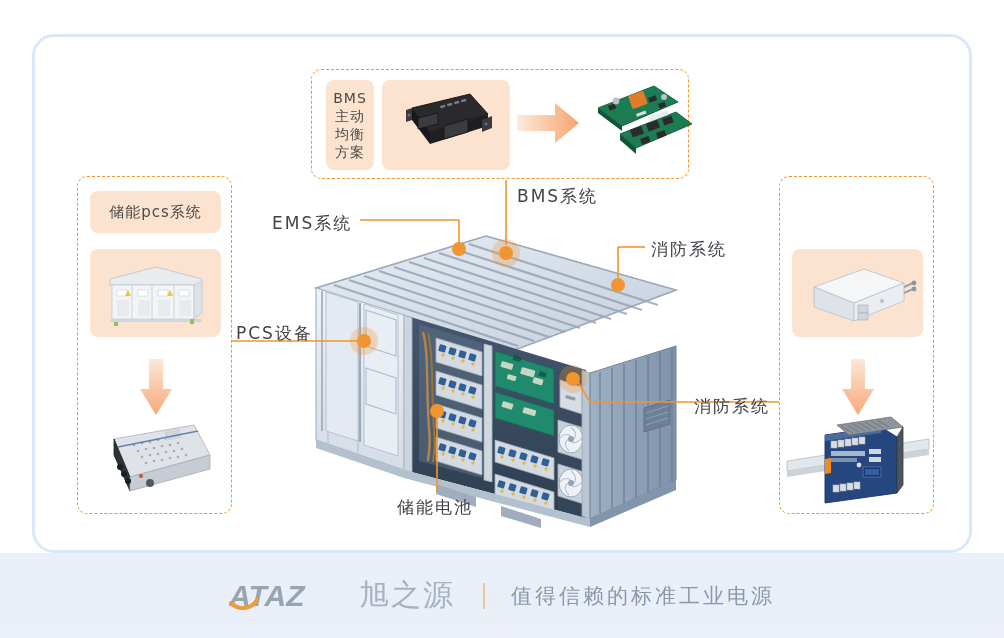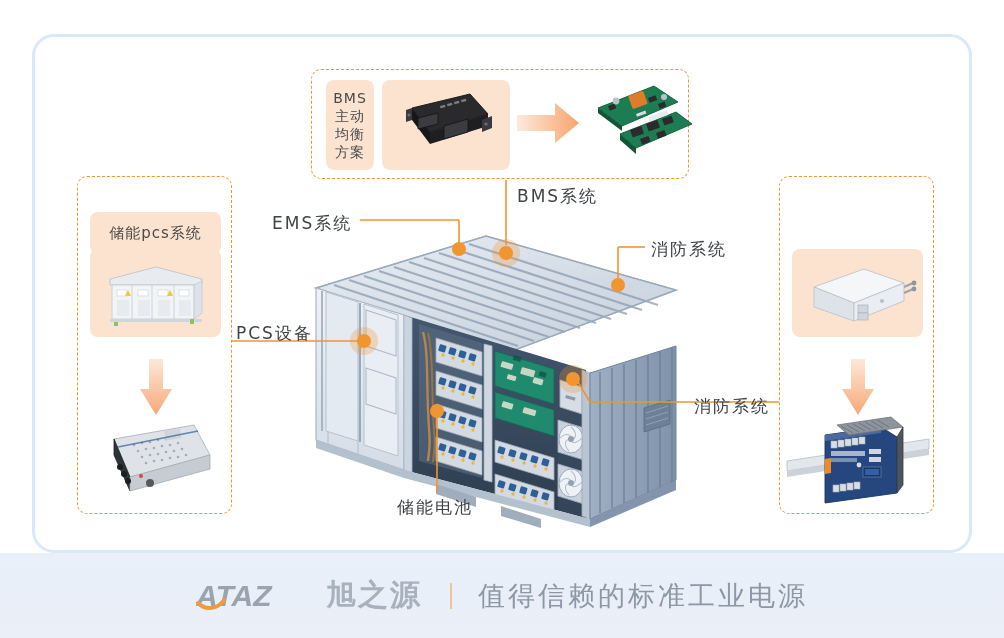--- a/index.html
+++ b/index.html
@@ -27,29 +27,29 @@
   .footer-inner{
     position:absolute;left:0;top:0;width:1004px;height:85px;
     display:flex;align-items:center;justify-content:center;gap:12px;
   }
   .brand-logo{
     display:flex;align-items:center;position:relative;
   }
   .brand-logo svg{display:block;}
   .brand-cn{
     font-family:"DejaVu Sans","Liberation Sans",sans-serif;
-    font-size:30px;font-weight:bold;color:#a8b2bf;letter-spacing:2px;
+    font-size:30px;font-weight:normal;color:#a8b2bf;letter-spacing:2px;
     margin-left:12px;
   }
   .brand-divider{
     width:2px;height:26px;background:#f0c49a;margin:0 14px 0 16px;
   }
   .brand-slogan{
     font-family:Liberation Sans, sans-serif;
-    font-size:27px;color:#8d98a6;letter-spacing:3px;font-weight:500;
+    font-size:21px;color:#8d98a6;letter-spacing:3px;font-weight:500;
   }
 
   
   .panel{
     position:absolute;
     border:1.5px dashed #f0952f;
     border-radius:10px;
     box-sizing:border-box;
   }
   #panel-pcs{left:77px;top:176px;width:155px;height:338px;}
@@ -59,21 +59,21 @@
   .chip{
     background:#fbe3cf;
     border-radius:8px;
     color:#4a4a4a;
     font-family:"DejaVu Sans","Liberation Sans",sans-serif;
     display:flex;align-items:center;justify-content:center;
     text-align:center;
     letter-spacing:1px;
   }
   .chip-title{
-    position:absolute;left:12px;width:131px;height:42px;top:35px;
+    position:absolute;left:12px;width:131px;height:42px;top:14px;
     font-size:15px;
   }
   .photo-box{
     position:absolute;left:12px;width:131px;height:88px;top:72px;
     background:#fbe3cf;border-radius:8px;overflow:hidden;
   }
   .photo-box svg, .photo-free svg{display:block;}
   .photo-free{
     position:absolute;overflow:hidden;
   }

